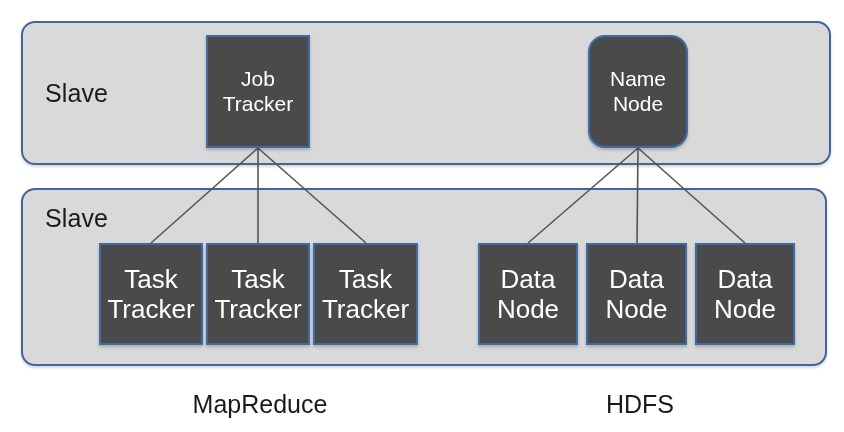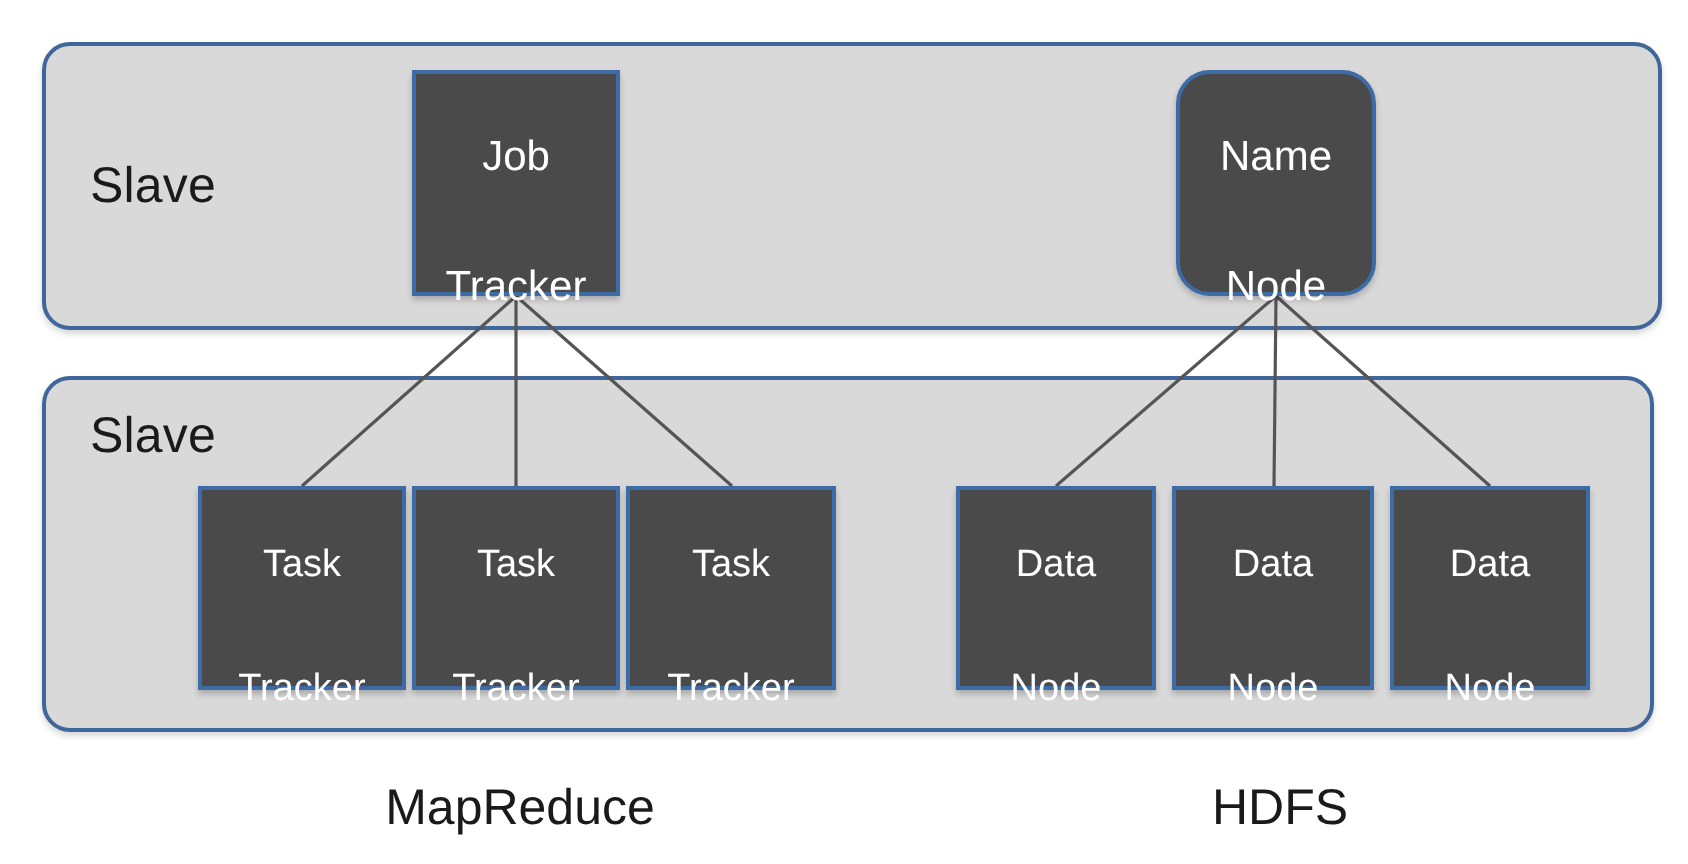--- a/index.html
+++ b/index.html
@@ -72,28 +72,27 @@
     flex-direction: column;
     align-items: center;
     justify-content: center;
     text-align: center;
     line-height: 1.16;
     box-shadow: 0 2px 3px rgba(0,0,0,0.22);
   }
   .node .ln {
     display: block;
     white-space: nowrap;
-    margin-top: 40px;
   }
 
   .node-master {
     font-size: 21px;
   }
   .node-slave {
-    font-size: 19px;
+    font-size: 26px;
   }
 
   
   #node-job-tracker {
     left: 206px;
     top: 35px;
     width: 104px;
     height: 113px;
   }
   #node-name-node {

